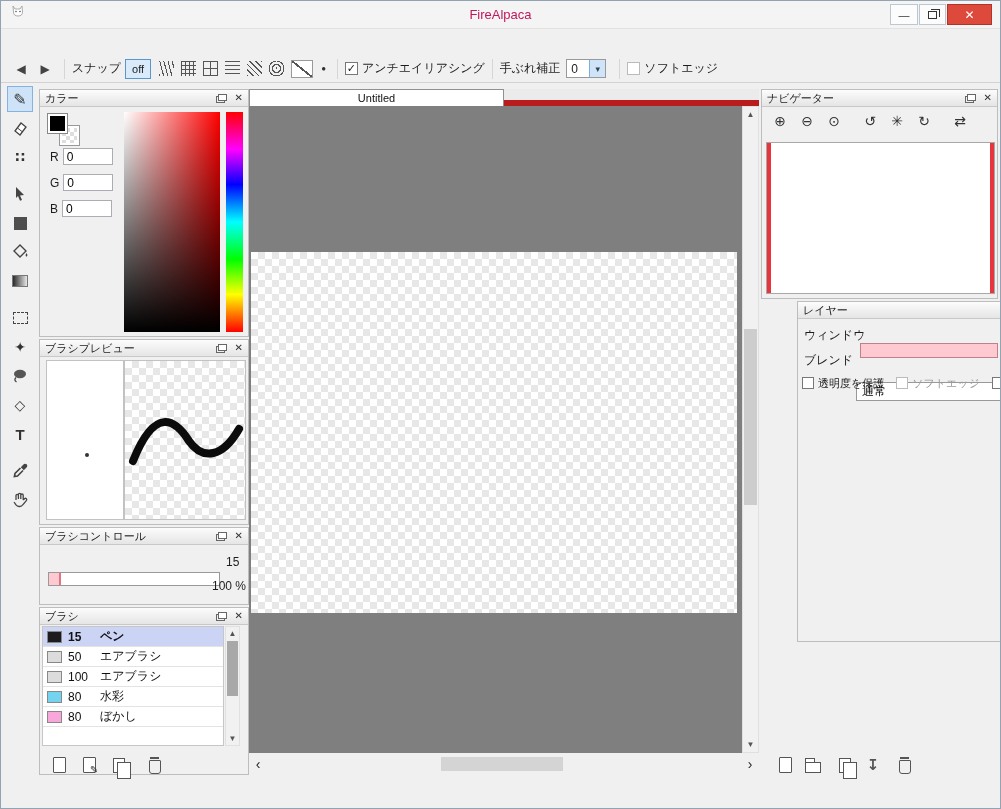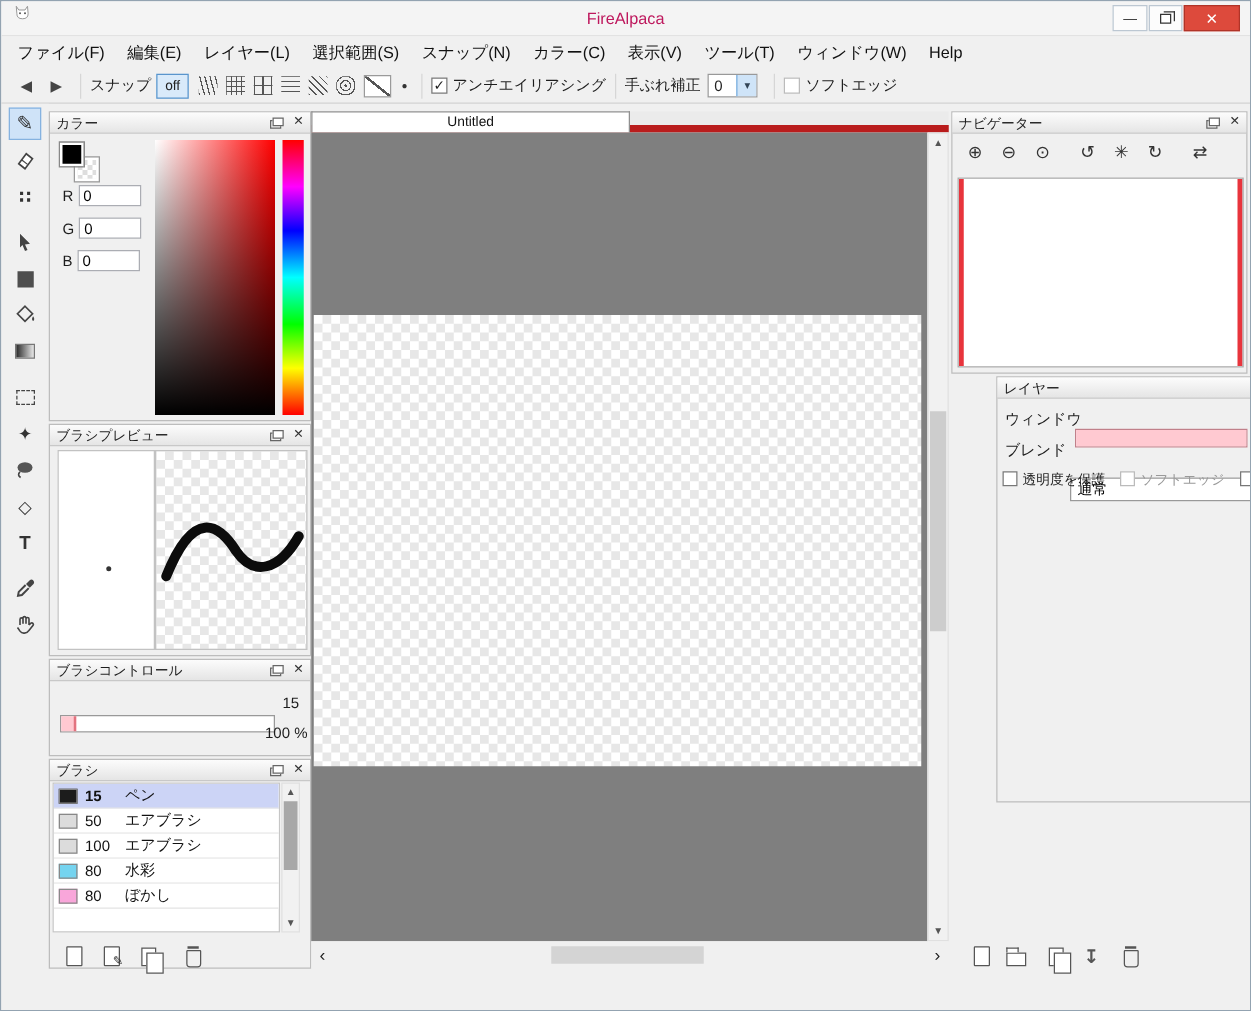--- a/index.html
+++ b/index.html
@@ -106,32 +106,20 @@
         </div>
       <div class="wbtn max">
           <span class="ic-restore"></span>
         </div>
       <div class="wbtn close">
           <span>✕</span>
         </div>
     </div>
   </div>
 
-  <div class="menubar">
-    <span class="menu-item">ファイル(F)</span>
-    <span class="menu-item">編集(E)</span>
-    <span class="menu-item">レイヤー(L)</span>
-    <span class="menu-item">選択範囲(S)</span>
-    <span class="menu-item">スナップ(N)</span>
-    <span class="menu-item">カラー(C)</span>
-    <span class="menu-item">表示(V)</span>
-    <span class="menu-item">ツール(T)</span>
-    <span class="menu-item">ウィンドウ(W)</span>
-    <span class="menu-item">Help</span>
-  </div>
 
   <div class="toolbar">
     <div class="tbtn">
         <span>◀</span>
       </div>
     <div class="tbtn">
         <span>▶</span>
       </div>
     <span class="vsep"></span>
     <span class="lbl">スナップ</span>
@@ -298,21 +286,21 @@
     <div class="phead">
       <span>ブラシ</span>
         <span class="sp"></span>
       <span class="ic-float"></span>
       <span class="pclose">✕</span>
     </div>
     <div class="abs" style="left:2px;top:18px;width:182px;height:120px;overflow:hidden;background:#fff;border:1px solid #c6c6c6;">
       <div class="brow sel">
         <span class="bswatch" style="background-color: rgb(28, 28, 28);"></span>
         <span class="bsize" style="font-weight:bold;">15</span>
-        <span style="font-weight:normal;">ペン</span>
+        <span style="font-weight:bold;">ペン</span>
       </div>
       <div class="brow">
         <span class="bswatch" style="background-color: rgb(220, 220, 220);"></span>
         <span class="bsize">50</span>
         <span>エアブラシ</span>
       </div>
       <div class="brow">
         <span class="bswatch" style="background-color: rgb(220, 220, 220);"></span>
         <span class="bsize">100</span>
         <span>エアブラシ</span>

